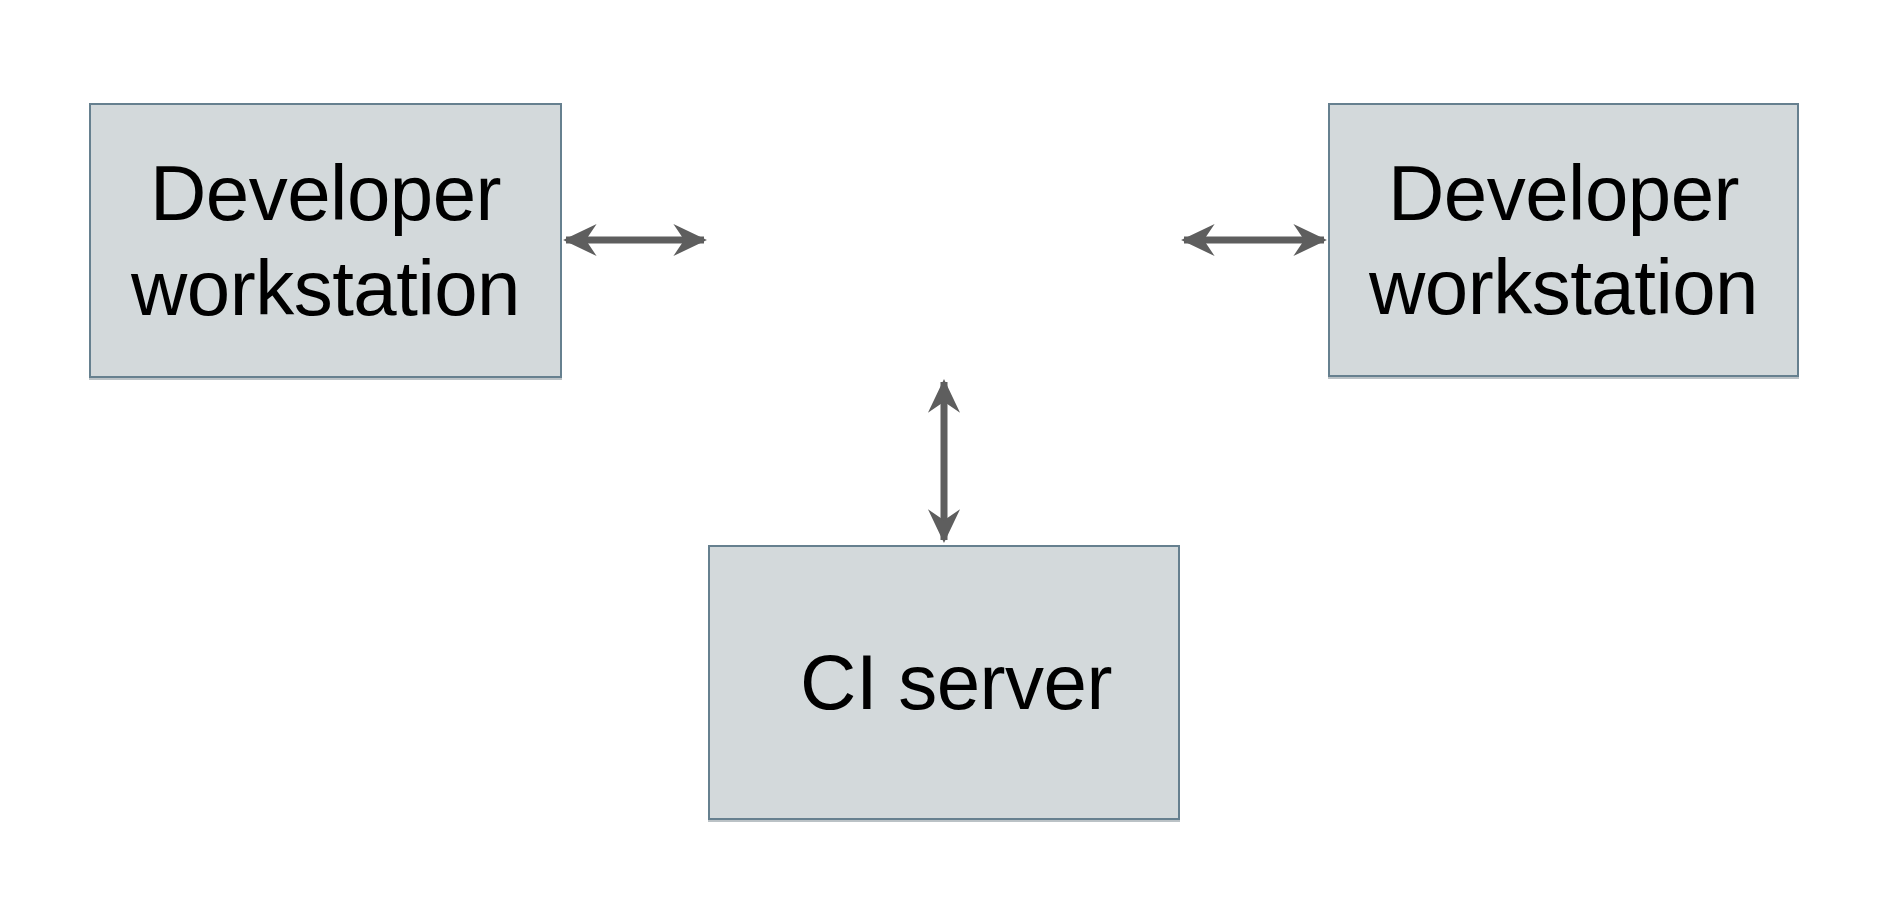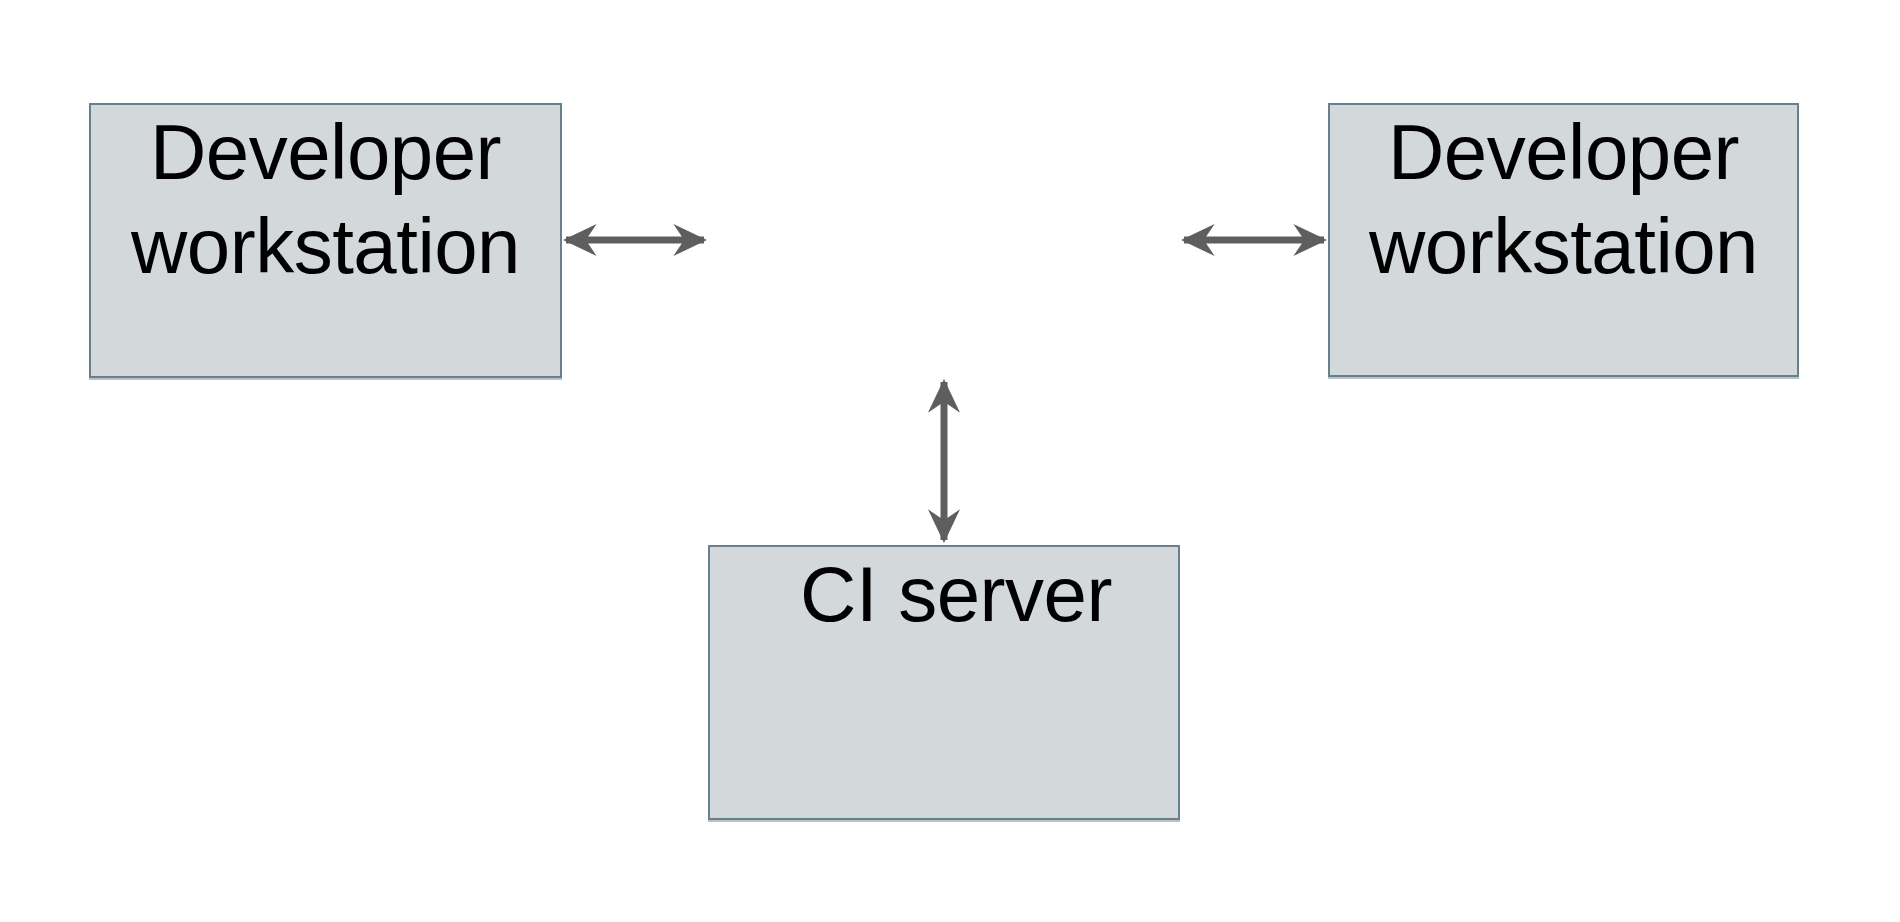--- a/index.html
+++ b/index.html
@@ -30,21 +30,21 @@
     stroke-width:7;
     fill:none;
   }
   .arrow-head{
     fill:var(--arrow);
     stroke:none;
   }
   .node{
     position:absolute;
     display:flex;
-    align-items:flex-start;
+    align-items:center;
     justify-content:center;
     text-align:center;
     background:var(--node-fill);
     border:2px solid var(--node-border);
     box-shadow:0 2px 0 rgba(60,80,92,0.35);
     color:var(--text);
     font-size:78px;
     line-height:1.21;
     letter-spacing:-0.5px;
     white-space:pre-line;

